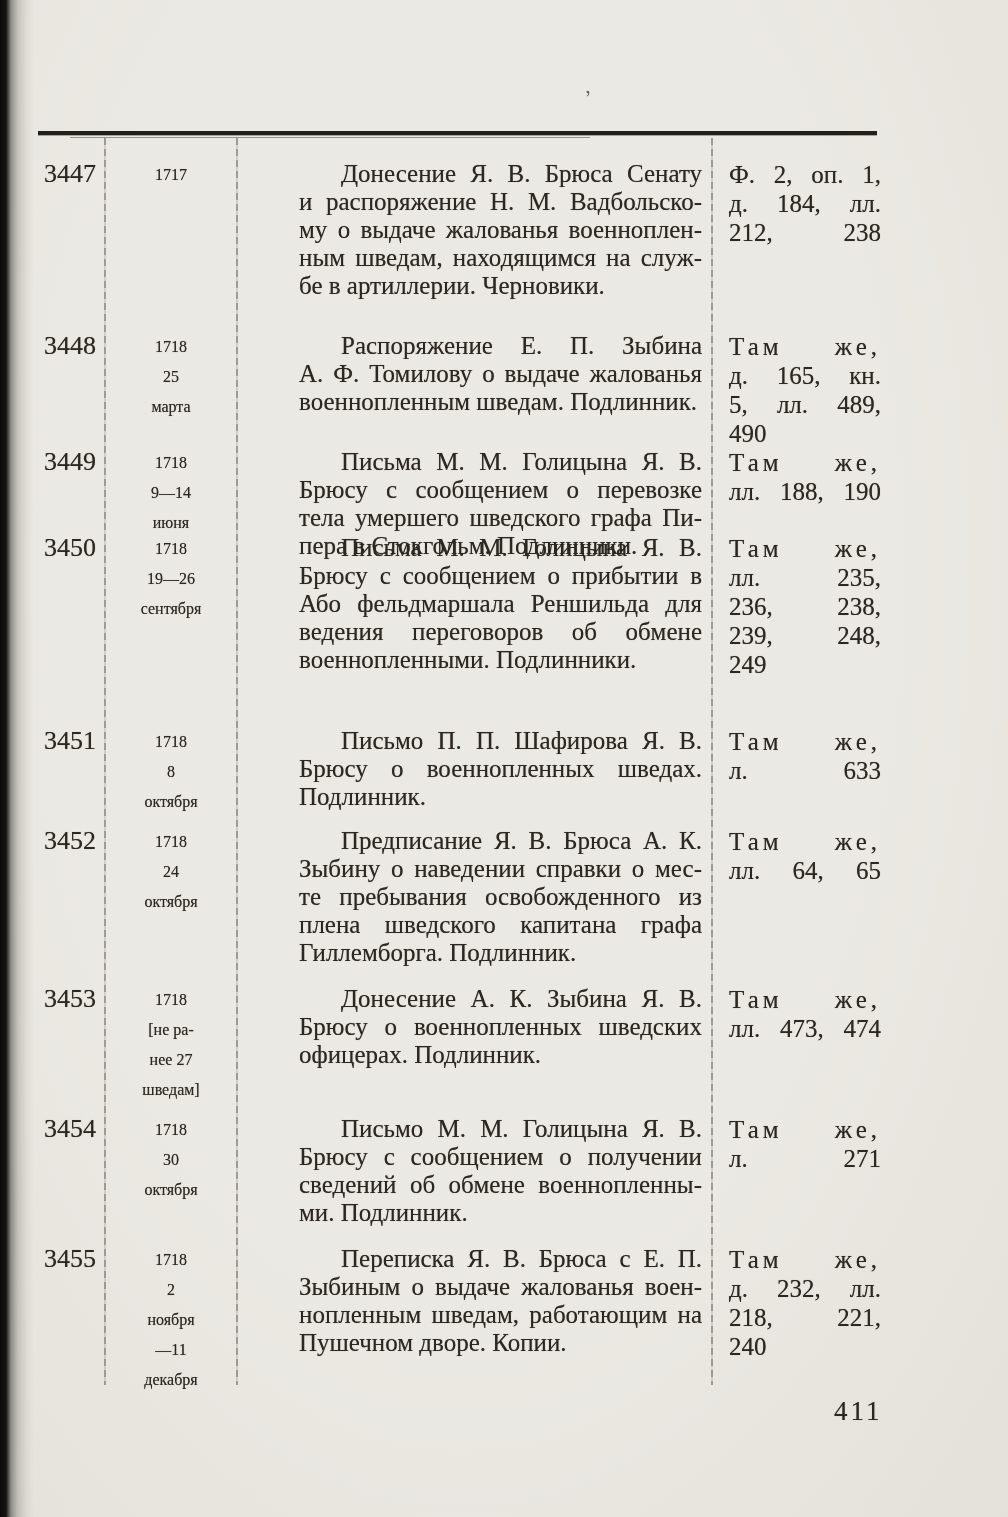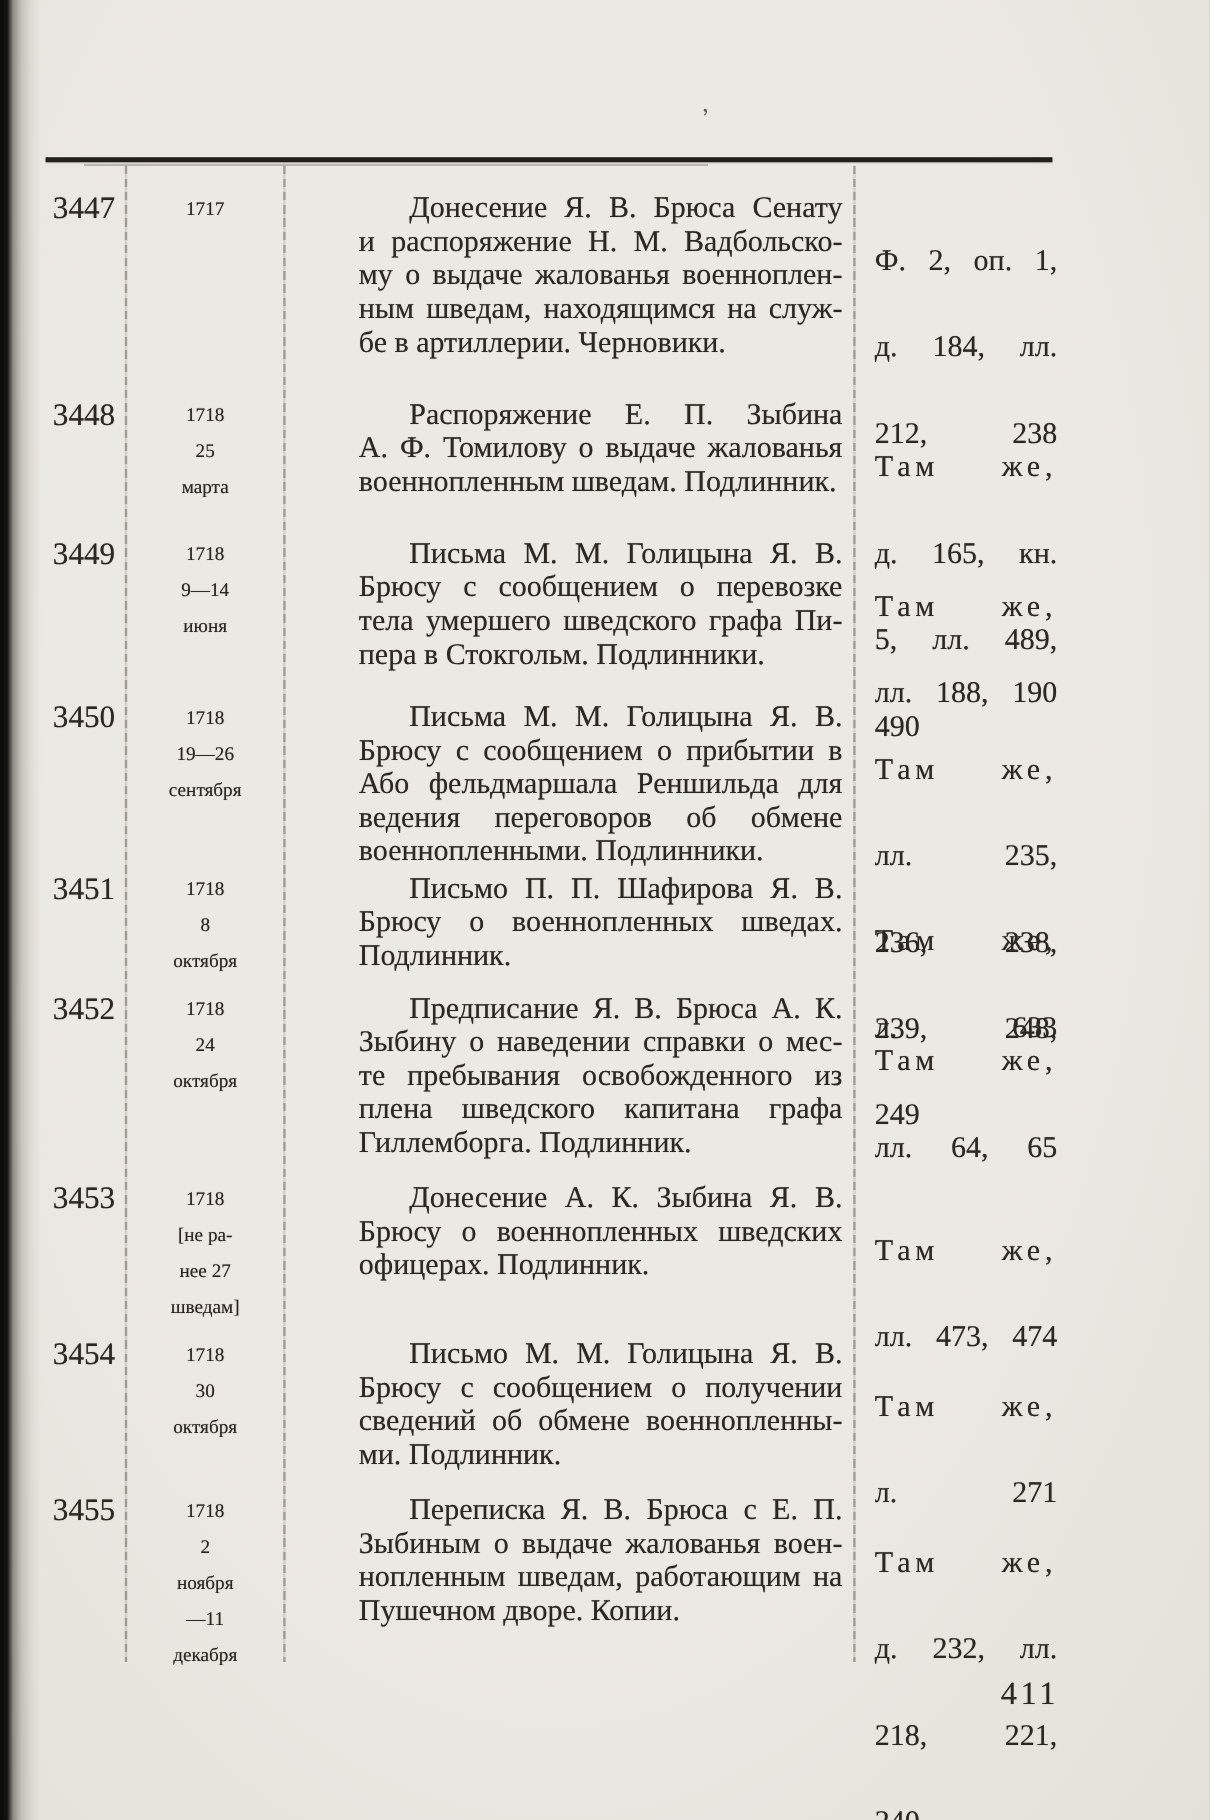--- a/index.html
+++ b/index.html
@@ -61,21 +61,21 @@
     font-size: 25px; line-height: 28px;
     padding: 0 10px 0 14px;
   }
   .desc .tline { text-align: justify; text-align-last: justify; margin-left: 48px; }
   .desc .tline:first-child { text-indent: 42px; }
   .desc .tline:last-child { text-align-last: left; }
   .ref  {
     font-size: 25px; line-height: 29px;
     padding-left: 17px; width: 169px; box-sizing: border-box;
   }
-  .ref .tline { text-align: justify; text-align-last: justify; margin-top: 43px; }
+  .ref .tline { text-align: justify; text-align-last: justify; }
   .ref.spread .tline:first-child { letter-spacing: 0.16em; }
 
   .page-number {
     position: absolute; left: 834px; top: 1396px;
     font-size: 27px; letter-spacing: 3px;
     text-shadow: 0 0 0.7px rgba(43,39,33,0.55);
     text-align: right;
   }
   .speck {
     position: absolute; left: 584px; top: 74px;
@@ -146,21 +146,21 @@
         <div class="tline">Брюсу с сообщением о перевозке</div>
         <div class="tline">тела умершего шведского графа Пи-</div>
         <div class="tline">пера в Стокгольм. Подлинники.</div>
       </div>
     <div class="ref spread">
         <div class="tline">Там же,</div>
         <div class="tline">лл. 188, 190</div>
       </div>
   </div>
 
-  <div class="entry" style="top:584px">
+  <div class="entry" style="top:534px">
     <div class="num">3450</div>
     <div class="date">
         <div class="tline">1718</div>
         <div class="tline">19—26</div>
         <div class="tline">сентября</div>
       </div>
     <div class="desc">
         <div class="tline">Письма М. М. Голицына Я. В.</div>
         <div class="tline">Брюсу с сообщением о прибытии в</div>
         <div class="tline">Або фельдмаршала Реншильда для</div>

